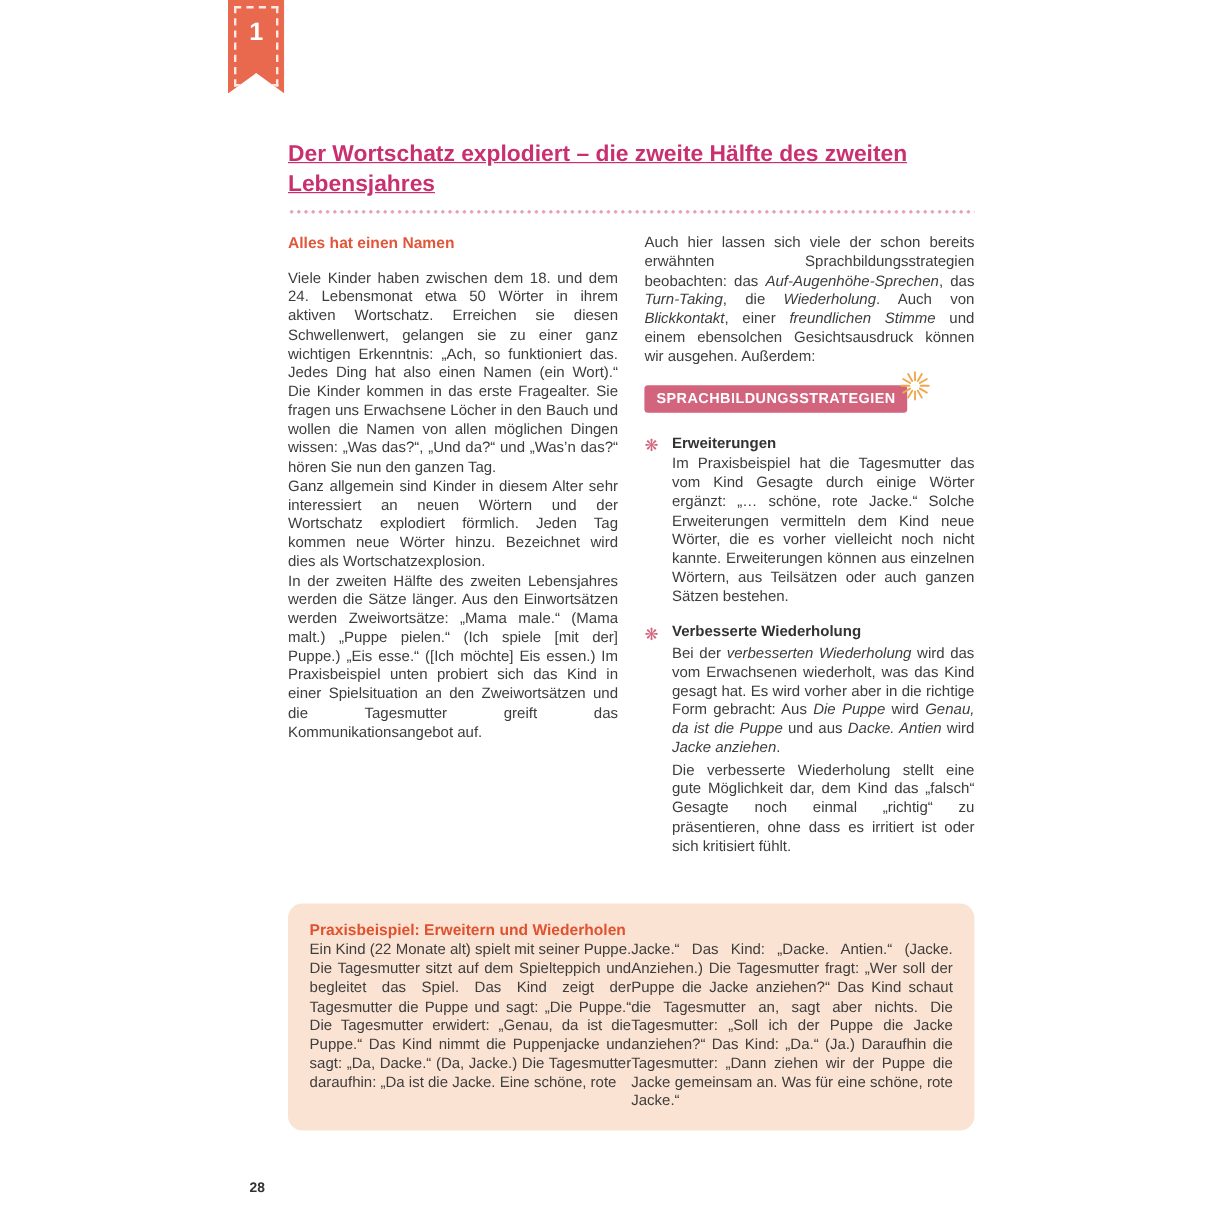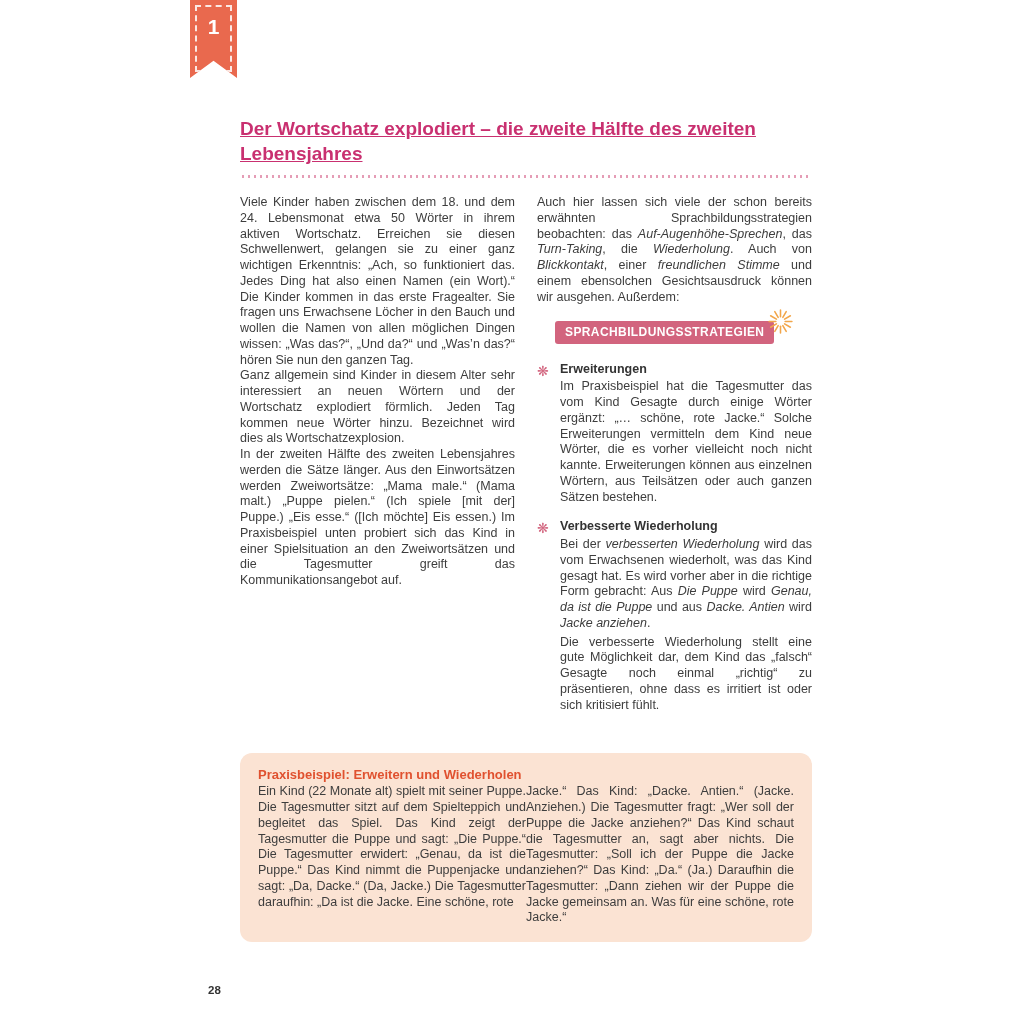--- a/index.html
+++ b/index.html
@@ -50,21 +50,21 @@
   .col{flex:1;min-width:0;font-size:12.5px;line-height:1.26;text-align:justify;hyphens:auto;-webkit-hyphens:auto;}
   .col p{margin:0;}
   h2.sec{
     margin:0 0 13px;font-size:13px;font-weight:bold;color:var(--c-heading);
     text-align:left;
   }
   h2.sec.later{margin-top:26px;}
   .rt-b{font-weight:normal;}
   .rt-i{font-style:italic;}
   
-  .badge-row{position:relative;width:fit-content;margin:16px 18px 18px;}
+  .badge-row{position:relative;width:fit-content;margin:16px 0 18px;}
   .badge{
     display:inline-block;background:var(--c-badge_bg);color:#fff;
     font-size:12px;font-weight:bold;letter-spacing:.4px;
     padding:4px 10px 3px;border-radius:3px;white-space:nowrap;
   }
   .sparkle{position:absolute;right:-20px;top:-13px;line-height:0;}
   
   .bullet{display:flex;gap:8px;margin-bottom:14px;}
   .flower{flex:0 0 15px;color:var(--c-flower);font-size:14px;line-height:1.3;text-align:left;}
   .bullet-body{flex:1;min-width:0;}
@@ -96,20 +96,21 @@
 </div>
 
 <div class="content">
 
   <h1 class="title">Der Wortschatz explodiert – die zweite Hälfte des zweiten Lebensjahres</h1>
   <div class="dotted-sep"></div>
 
   <div class="columns">
 
     <div class="col">
+      <h2 class="sec">Alles hat einen Namen</h2>
       <p><span>Viele Kinder haben zwischen dem 18. und dem 24. Lebensmonat etwa 50 Wörter in ihrem aktiven Wortschatz. Erreichen sie diesen Schwellenwert, gelangen sie zu einer ganz wichtigen Erkenntnis: „Ach, so funktioniert das. Jedes Ding hat also einen Namen (ein Wort).“ Die Kinder kommen in das </span><span class="rt-b">erste Fragealter</span><span>. Sie fragen uns Erwachsene Löcher in den Bauch und wollen die Namen von allen möglichen Dingen wissen: „Was das?“, „Und da?“ und „Was’n das?“ hören Sie nun den ganzen Tag.</span></p>
       <p><span>Ganz allgemein sind Kinder in diesem Alter sehr interessiert an neuen Wörtern und der Wortschatz explodiert förmlich. Jeden Tag kommen neue Wörter hinzu. Bezeichnet wird dies als </span><span class="rt-b">Wortschatzexplosion</span><span>.</span></p>
       <p><span>In der zweiten Hälfte des zweiten Lebensjahres werden die Sätze länger. Aus den Einwortsätzen werden </span><span class="rt-b">Zweiwortsätze</span><span>: „Mama male.“ (Mama malt.) „Puppe pielen.“ (Ich spiele [mit der] Puppe.) „Eis esse.“ ([Ich möchte] Eis essen.) Im Praxisbeispiel unten probiert sich das Kind in einer Spielsituation an den Zweiwortsätzen und die Tagesmutter greift das Kommunikationsangebot auf.</span></p>
     </div>
 
     <div class="col">
       <p><span>Auch hier lassen sich viele der schon bereits erwähnten Sprachbildungsstrategien beobachten: das </span><span class="rt-i">Auf-Augenhöhe-Sprechen</span><span>, das </span><span class="rt-i">Turn-Taking</span><span>, die </span><span class="rt-i">Wiederholung</span><span>. Auch von </span><span class="rt-i">Blickkontakt</span><span>, einer </span><span class="rt-i">freundlichen Stimme</span><span> und einem ebensolchen Gesichtsausdruck können wir ausgehen. Außerdem:</span></p>
 
       <div class="badge-row">
         <span class="badge">SPRACHBILDUNGSSTRATEGIEN</span>

